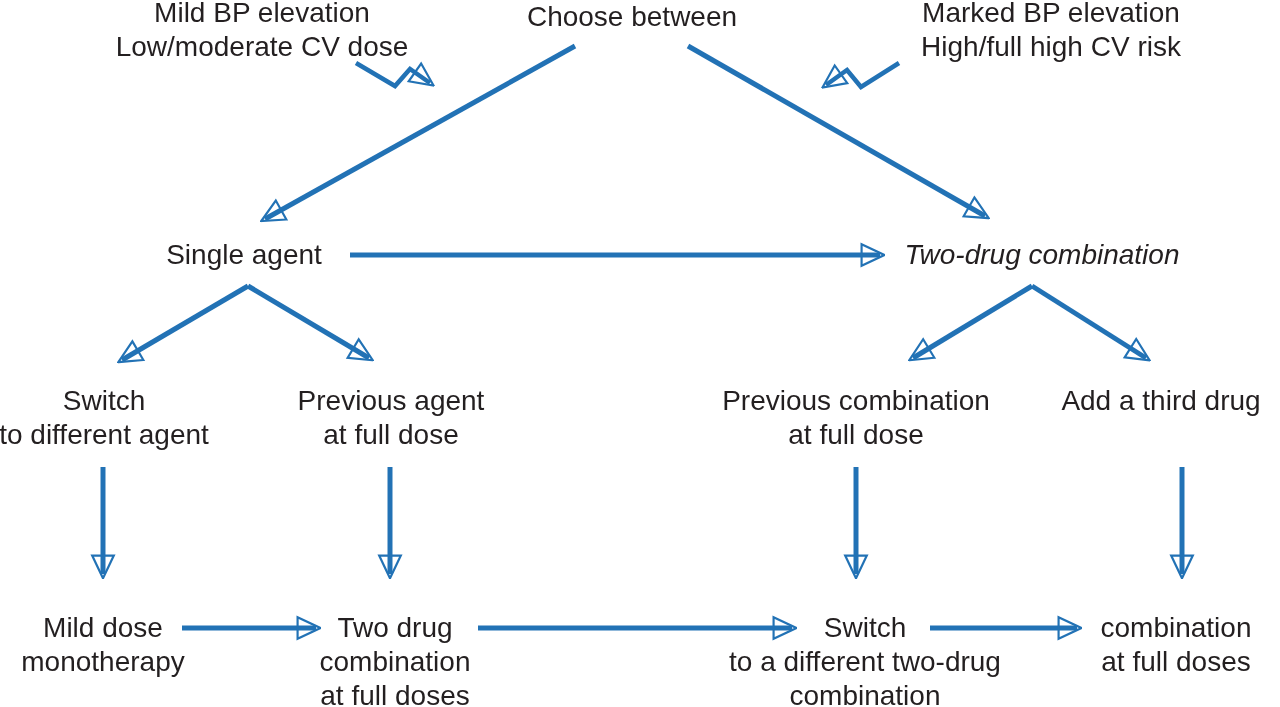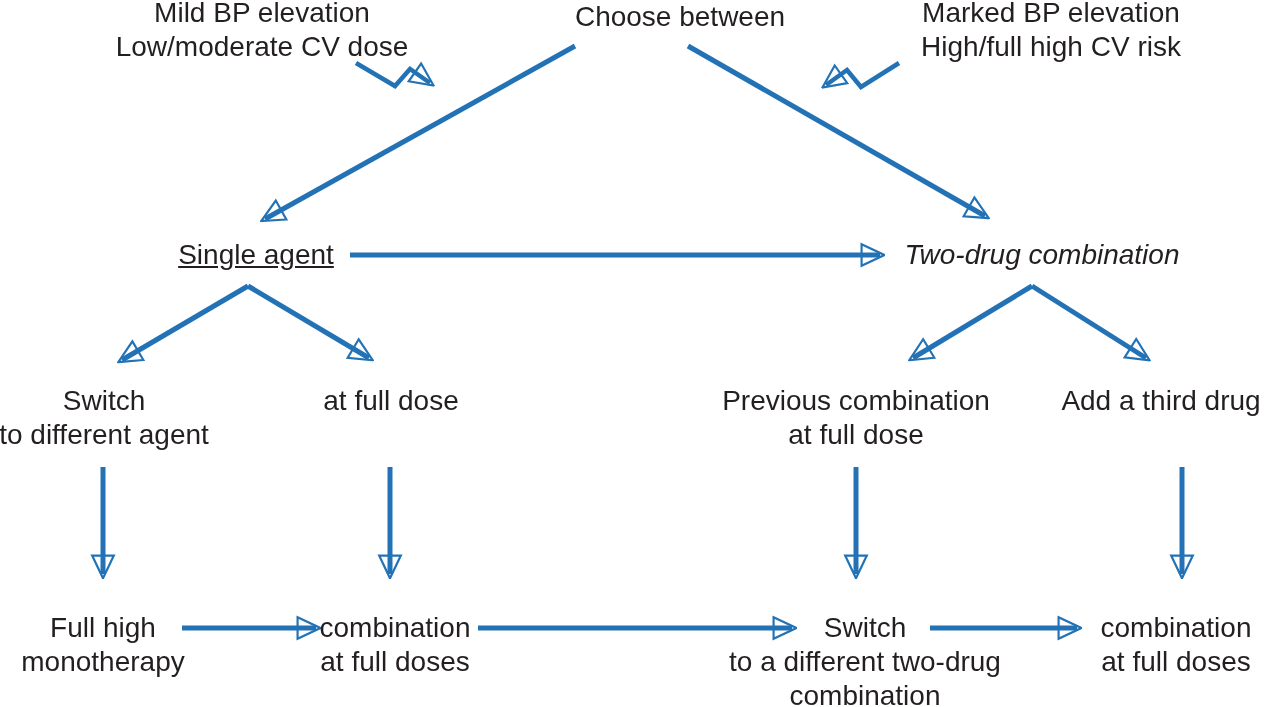--- a/index.html
+++ b/index.html
@@ -67,61 +67,63 @@
     <path d="M182,628 L316,628" stroke-width="5" marker-end="url(#ah)"></path>
     <path d="M478,628 L792,628" stroke-width="5" marker-end="url(#ah)"></path>
     <path d="M930,628 L1077,628" stroke-width="5" marker-end="url(#ah)"></path>
   </svg>
 
   <div class="label" style="left:262px; top:-4px;">
     <div>Mild BP elevation</div>
     <div>Low/moderate CV dose</div>
   </div>
 
-  <div class="label" style="left:632px; top:0px;margin-left:48px;">
+  <div class="label" style="left:632px; top:0px;">
     <div>Choose between</div>
   </div>
 
   <div class="label" style="left:1051px; top:-4px;">
     <div>Marked BP elevation</div>
     <div>High/full high CV risk</div>
   </div>
 
-  <div class="label" style="left:256px; top:238px;text-decoration:underline;">
+  <div class="label" style="left:244px; top:238px;">
     <div>Single agent</div>
   </div>
 
   <div class="label" style="left:1042px; top:238px;font-style:italic;">
     <div>Two-drug combination</div>
   </div>
 
   <div class="label" style="left:104px; top:384px;">
     <div>Switch</div>
     <div>to different agent</div>
   </div>
 
   <div class="label" style="left:391px; top:384px;">
+    <div>Previous agent</div>
     <div>at full dose</div>
   </div>
 
   <div class="label" style="left:856px; top:384px;">
     <div>Previous combination</div>
     <div>at full dose</div>
   </div>
 
   <div class="label" style="left:1161px; top:384px;">
     <div>Add a third drug</div>
   </div>
 
   <div class="label" style="left:103px; top:611px;">
-    <div>Full high</div>
+    <div>Mild dose</div>
     <div>monotherapy</div>
   </div>
 
   <div class="label" style="left:395px; top:611px;">
+    <div>Two drug</div>
     <div>combination</div>
     <div>at full doses</div>
   </div>
 
   <div class="label" style="left:865px; top:611px;">
     <div>Switch</div>
     <div>to a different two-drug</div>
     <div>combination</div>
   </div>
 

